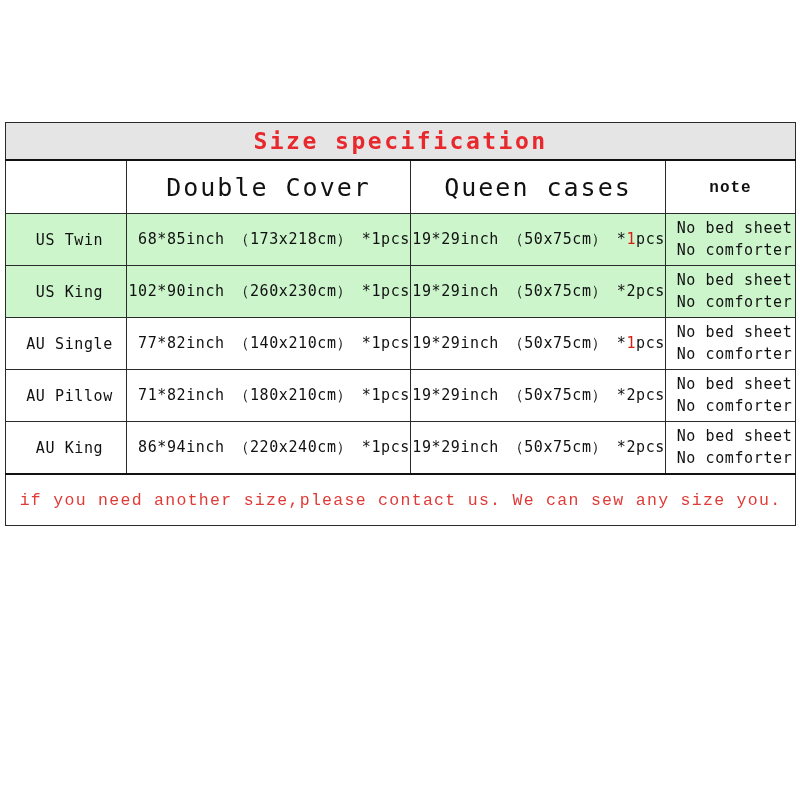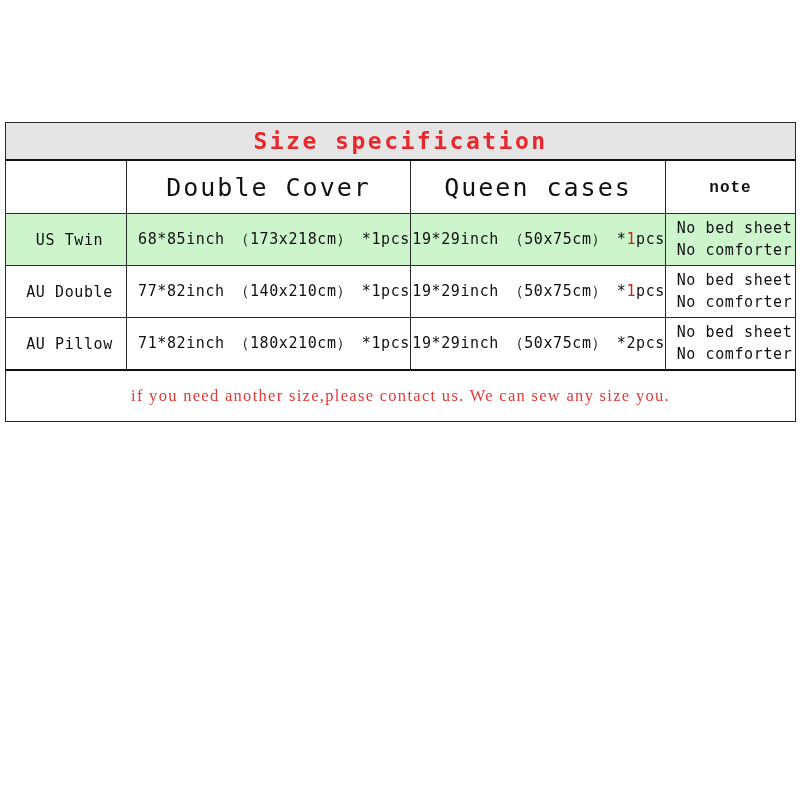--- a/index.html
+++ b/index.html
@@ -108,21 +108,21 @@
   .foot-cell {
     background: #ffffff;
     height: 50px;
     text-align: center;
     border-top: 2px solid #111111 !important;
   }
   .foot-text {
     color: #e03a37;
     font-size: 16.5px;
     letter-spacing: 1.3px;
-    font-family: Liberation Serif, serif;
+    font-family: Liberation Mono, monospace;
   }
 </style>
 </head>
 <body>
 
 <div id="page">
 
   <table id="spec-table">
     <colgroup>
       <col style="width:121px">
@@ -155,38 +155,56 @@
 
       <tr class="data-row row-green">
           <td class="c-label">US Twin</td>
           <td class="c-duvet">68*85inch （173x218cm） *1pcs</td>
           <td class="c-pillow"><span>19*29inch （50x75cm） *</span><span class="hi-red">1</span><span>pcs</span></td>
           <td class="c-note">
             <span class="note-line">No bed sheet</span>
             <span class="note-line">No comforter</span>
           </td>
         </tr>
+        <tr class="data-row row-green">
+          <td class="c-label">US King</td>
+          <td class="c-duvet">102*90inch （260x230cm） *1pcs</td>
+          <td class="c-pillow"><span>19*29inch （50x75cm） *</span><span>2</span><span>pcs</span></td>
+          <td class="c-note">
+            <span class="note-line">No bed sheet</span>
+            <span class="note-line">No comforter</span>
+          </td>
+        </tr>
         <tr class="data-row row-white">
-          <td class="c-label">AU Double</td>
+          <td class="c-label">AU Single</td>
           <td class="c-duvet">77*82inch （140x210cm） *1pcs</td>
           <td class="c-pillow"><span>19*29inch （50x75cm） *</span><span class="hi-red">1</span><span>pcs</span></td>
           <td class="c-note">
             <span class="note-line">No bed sheet</span>
             <span class="note-line">No comforter</span>
           </td>
         </tr>
         <tr class="data-row row-white">
           <td class="c-label">AU Pillow</td>
           <td class="c-duvet">71*82inch （180x210cm） *1pcs</td>
           <td class="c-pillow"><span>19*29inch （50x75cm） *</span><span>2</span><span>pcs</span></td>
           <td class="c-note">
             <span class="note-line">No bed sheet</span>
             <span class="note-line">No comforter</span>
           </td>
         </tr>
+        <tr class="data-row row-white">
+          <td class="c-label">AU King</td>
+          <td class="c-duvet">86*94inch （220x240cm） *1pcs</td>
+          <td class="c-pillow"><span>19*29inch （50x75cm） *</span><span>2</span><span>pcs</span></td>
+          <td class="c-note">
+            <span class="note-line">No bed sheet</span>
+            <span class="note-line">No comforter</span>
+          </td>
+        </tr>
         <tr>
         <td class="foot-cell" colspan="4">
           <span class="foot-text">if you need another size,please contact us. We can sew any size you.</span>
         </td>
       </tr>
 
     </tbody>
   </table>
 
 </div>

